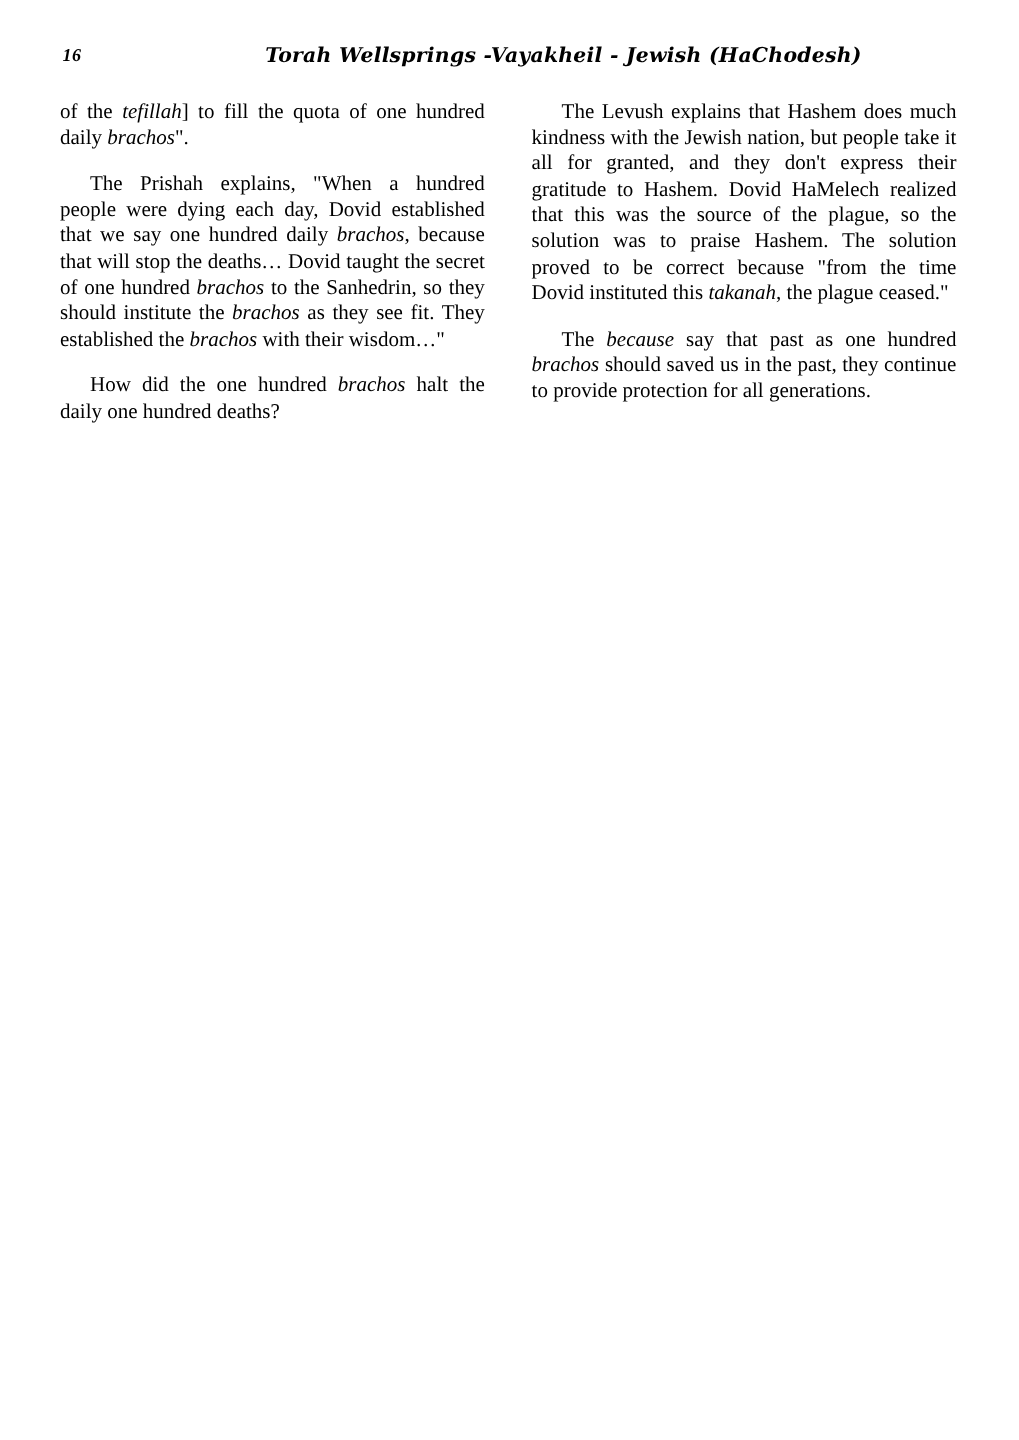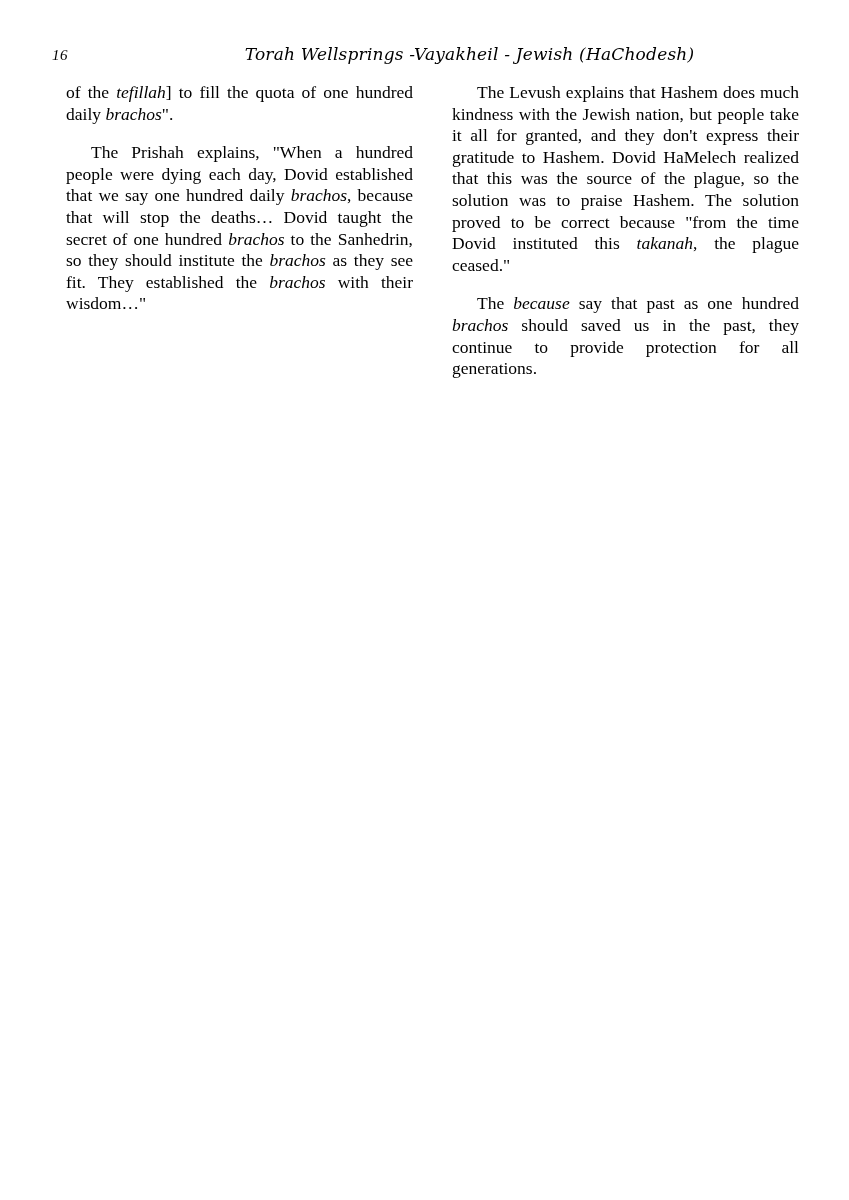--- a/index.html
+++ b/index.html
@@ -18,23 +18,24 @@
   .page {
     position: absolute;
     left: 0; top: 0;
     width: 849px;
     height: 1200px;
     box-sizing: border-box;
     padding: 30px 50px;
   }
   .running-head {
     display: flex;
-    align-items: flex-end;
+    align-items: center;
     height: 34px;
     padding: 0 2px;
+    font-weight: bold;
   }
   .folio {
     font-family: "Liberation Serif", serif;
     font-style: italic;
     font-size: 15px;
     letter-spacing: 0.5px;
     width: 150px;
   }
   .head-title {
     flex: 1;
@@ -43,21 +44,20 @@
     font-style: italic;
     font-size: 17px;
     letter-spacing: 0.2px;
     white-space: nowrap;
     margin-left: -60px;
   }
   .columns {
     display: flex;
     gap: 39px;
     margin-top: 18px;
-    margin-left: 16px;
   }
   .col {
     width: 354px;
   }
   p.para {
     margin: 0 0 17px 0;
     text-align: justify;
     text-justify: inter-word;
     font-size: 17.5px;
     line-height: 21.6px;
@@ -81,20 +81,21 @@
 
   <div class="running-head">
     <div class="folio">16</div>
     <div class="head-title">Torah Wellsprings  -Vayakheil - Jewish (HaChodesh)</div>
   </div>
 
   <div class="columns">
     <div class="col" id="left-col">
         <p class="para"><span>of the </span><span class="it">tefillah</span><span>] to fill the quota of one hundred daily </span><span class="it">brachos</span><span>".</span></p>
         <p class="para indent"><span>The Prishah explains, "When a hundred people were dying each day, Dovid established that we say one hundred daily </span><span class="it">brachos</span><span>, because that will stop the deaths… Dovid taught the secret of one hundred </span><span class="it">brachos</span><span> to the Sanhedrin, so they should institute the </span><span class="it">brachos</span><span> as they see fit. They established the </span><span class="it">brachos</span><span> with their wisdom…"</span></p>
+        <p class="para indent"><span>How did the one hundred </span><span class="it">brachos</span><span> halt the daily one hundred deaths?</span></p>
       </div>
     <div class="col" id="right-col">
         <p class="para indent"><span>The Levush explains that Hashem does much kindness with the Jewish nation, but people take it all for granted, and they don't express their gratitude to Hashem. Dovid HaMelech realized that this was the source of the plague, so the solution was to praise Hashem. The solution proved to be correct because "from the time Dovid instituted this </span><span class="it">takanah</span><span>, the plague ceased."</span></p>
         <p class="para indent"><span>The </span><span class="it">because</span><span> say that past as one hundred </span><span class="it">brachos</span><span> should saved us in the past, they continue to provide protection for all generations.</span></p>
       </div>
   </div>
 
 </div>
 
 </body></html>

